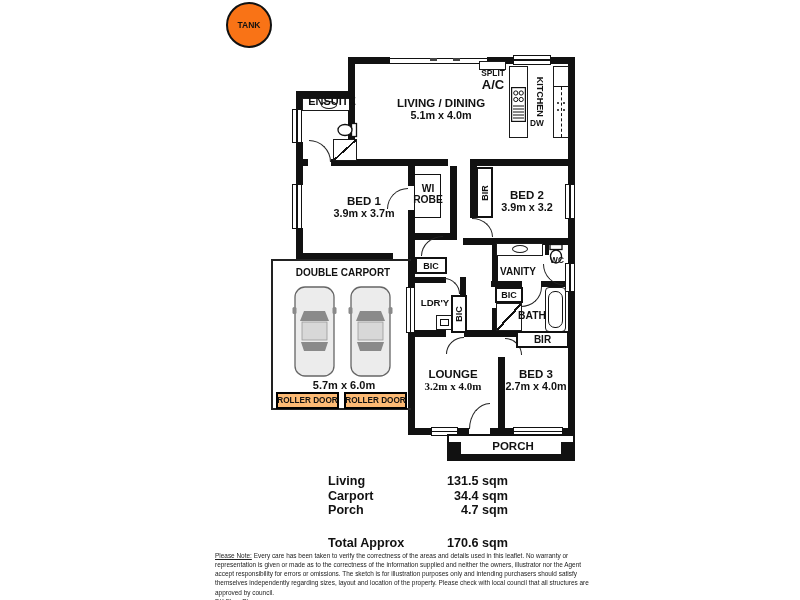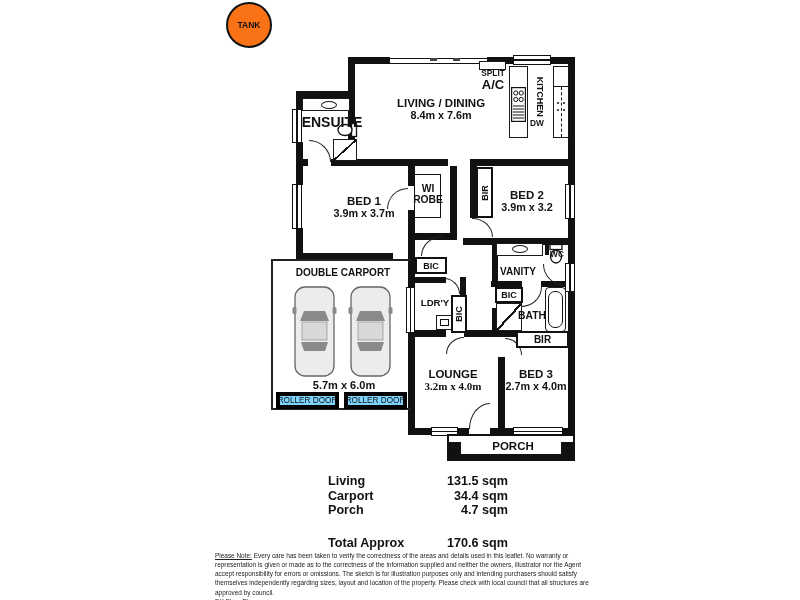--- a/index.html
+++ b/index.html
@@ -20,22 +20,22 @@
        text-align:center;line-height:1.05;}
   .diag{background:linear-gradient(to bottom right,#fff 47%,#111 47%,#111 53%,#fff 53%);}
   .dot{position:absolute;width:2.4px;height:2.4px;background:#111;border-radius:50%;}
   .vrot{display:inline-block;transform:rotate(90deg);transform-origin:center;}
   .vrotccw{display:inline-block;transform:rotate(-90deg);transform-origin:center;}
   #tank{position:absolute;left:226px;top:2px;width:46px;height:46px;border:2.4px solid #111;
         border-radius:50%;display:flex;align-items:center;justify-content:center;
         font-weight:700;font-size:8.5px;box-sizing:border-box;background:#f97316;}
   #carport-outline{position:absolute;left:271px;top:259px;width:140px;height:151px;
         border-left:2px solid #222;border-top:2px solid #222;border-bottom:2px solid #222;box-sizing:border-box;}
-  .roller{position:absolute;background:#7dd3fc;border:4px solid #000000;box-sizing:border-box;
-        display:flex;align-items:center;justify-content:center;font-weight:400;font-size:8.2px;white-space:nowrap;}
+  .roller{position:absolute;background:#fdba74;border:2px solid #000000;box-sizing:border-box;
+        display:flex;align-items:center;justify-content:center;font-weight:700;font-size:8.2px;white-space:nowrap;}
   #porch{position:absolute;left:447px;top:434px;width:128px;height:27px;border:2px solid #111;
         border-bottom:7px solid #111;box-sizing:border-box;background:#fff;}
   .porch-post{position:absolute;background:#111;width:12px;height:12px;bottom:0;}
   #summary{position:absolute;left:328px;top:474px;width:180px;font-weight:700;font-size:12.6px;}
   #summary .row{display:flex;justify-content:space-between;line-height:14.6px;}
   #summary .totalrow{margin-top:18px;}
   #disclaimer{position:absolute;left:215px;top:551px;width:382px;font-size:6.45px;line-height:1.42;color:#222;}
   #disclaimer .brand{display:block;}
   .u{text-decoration:underline;}
   svg{display:block;}
@@ -213,32 +213,32 @@
   </div>
 
   <div id="porch">
     <div class="porch-post" style="left:0;"></div>
     <div class="porch-post" style="right:0;"></div>
   </div>
 
   <div class="lbl" style="left:493px;top:69px;font-size:8.3px;">SPLIT</div>
   <div class="lbl" style="left:493px;top:78px;font-size:13px;">A/C</div>
   <div class="lbl" style="left:441px;top:97px;font-size:11.5px;">LIVING / DINING</div>
-  <div class="lbl" style="left:441px;top:110px;font-size:10.8px;">8.4m x 7.6m</div>
+  <div class="lbl" style="left:441px;top:110px;font-size:10.8px;">5.1m x 4.0m</div>
   <div class="lbl" style="left:539px;top:92px;font-size:9px;"><span class="vrot">KITCHEN</span></div>
   <div class="lbl" style="left:537px;top:119px;font-size:8.3px;">DW</div>
-  <div class="lbl" style="left:332px;top:115px;font-size:14px;">ENSUITE</div>
+  <div class="lbl" style="left:332px;top:96px;font-size:11px;">ENSUITE</div>
   <div class="lbl" style="left:364px;top:195px;font-size:11.5px;">BED 1</div>
   <div class="lbl" style="left:364px;top:208px;font-size:10.8px;">3.9m x 3.7m</div>
   <div class="lbl" style="left:428px;top:184px;font-size:10.3px;">WI</div>
   <div class="lbl" style="left:428px;top:195px;font-size:10.3px;">ROBE</div>
   <div class="lbl" style="left:527px;top:189px;font-size:11.5px;">BED 2</div>
   <div class="lbl" style="left:527px;top:202px;font-size:10.8px;">3.9m x 3.2</div>
   <div class="lbl" style="left:518px;top:267px;font-size:10px;">VANITY</div>
-  <div class="lbl" style="left:557px;top:250px;font-size:8.3px;">WC</div>
+  <div class="lbl" style="left:557px;top:256px;font-size:8.3px;">WC</div>
   <div class="lbl" style="left:435px;top:298px;font-size:9.6px;">LDR'Y</div>
   <div class="lbl" style="left:532px;top:311px;font-size:10.3px;">BATH</div>
   <div class="lbl" style="left:343px;top:268px;font-size:10px;">DOUBLE CARPORT</div>
   <div class="lbl" style="left:344px;top:380px;font-size:11px;">5.7m x 6.0m</div>
   <div class="lbl" style="left:453px;top:368px;font-size:11.5px;">LOUNGE</div>
   <div class="lbl" style="left:453px;top:381px;font-size:11px;font-family:Liberation Serif, serif;">3.2m x 4.0m</div>
   <div class="lbl" style="left:536px;top:368px;font-size:11.5px;">BED 3</div>
   <div class="lbl" style="left:536px;top:381px;font-size:10.8px;">2.7m x 4.0m</div>
   <div class="lbl" style="left:513px;top:440px;font-size:11.5px;">PORCH</div>
 

